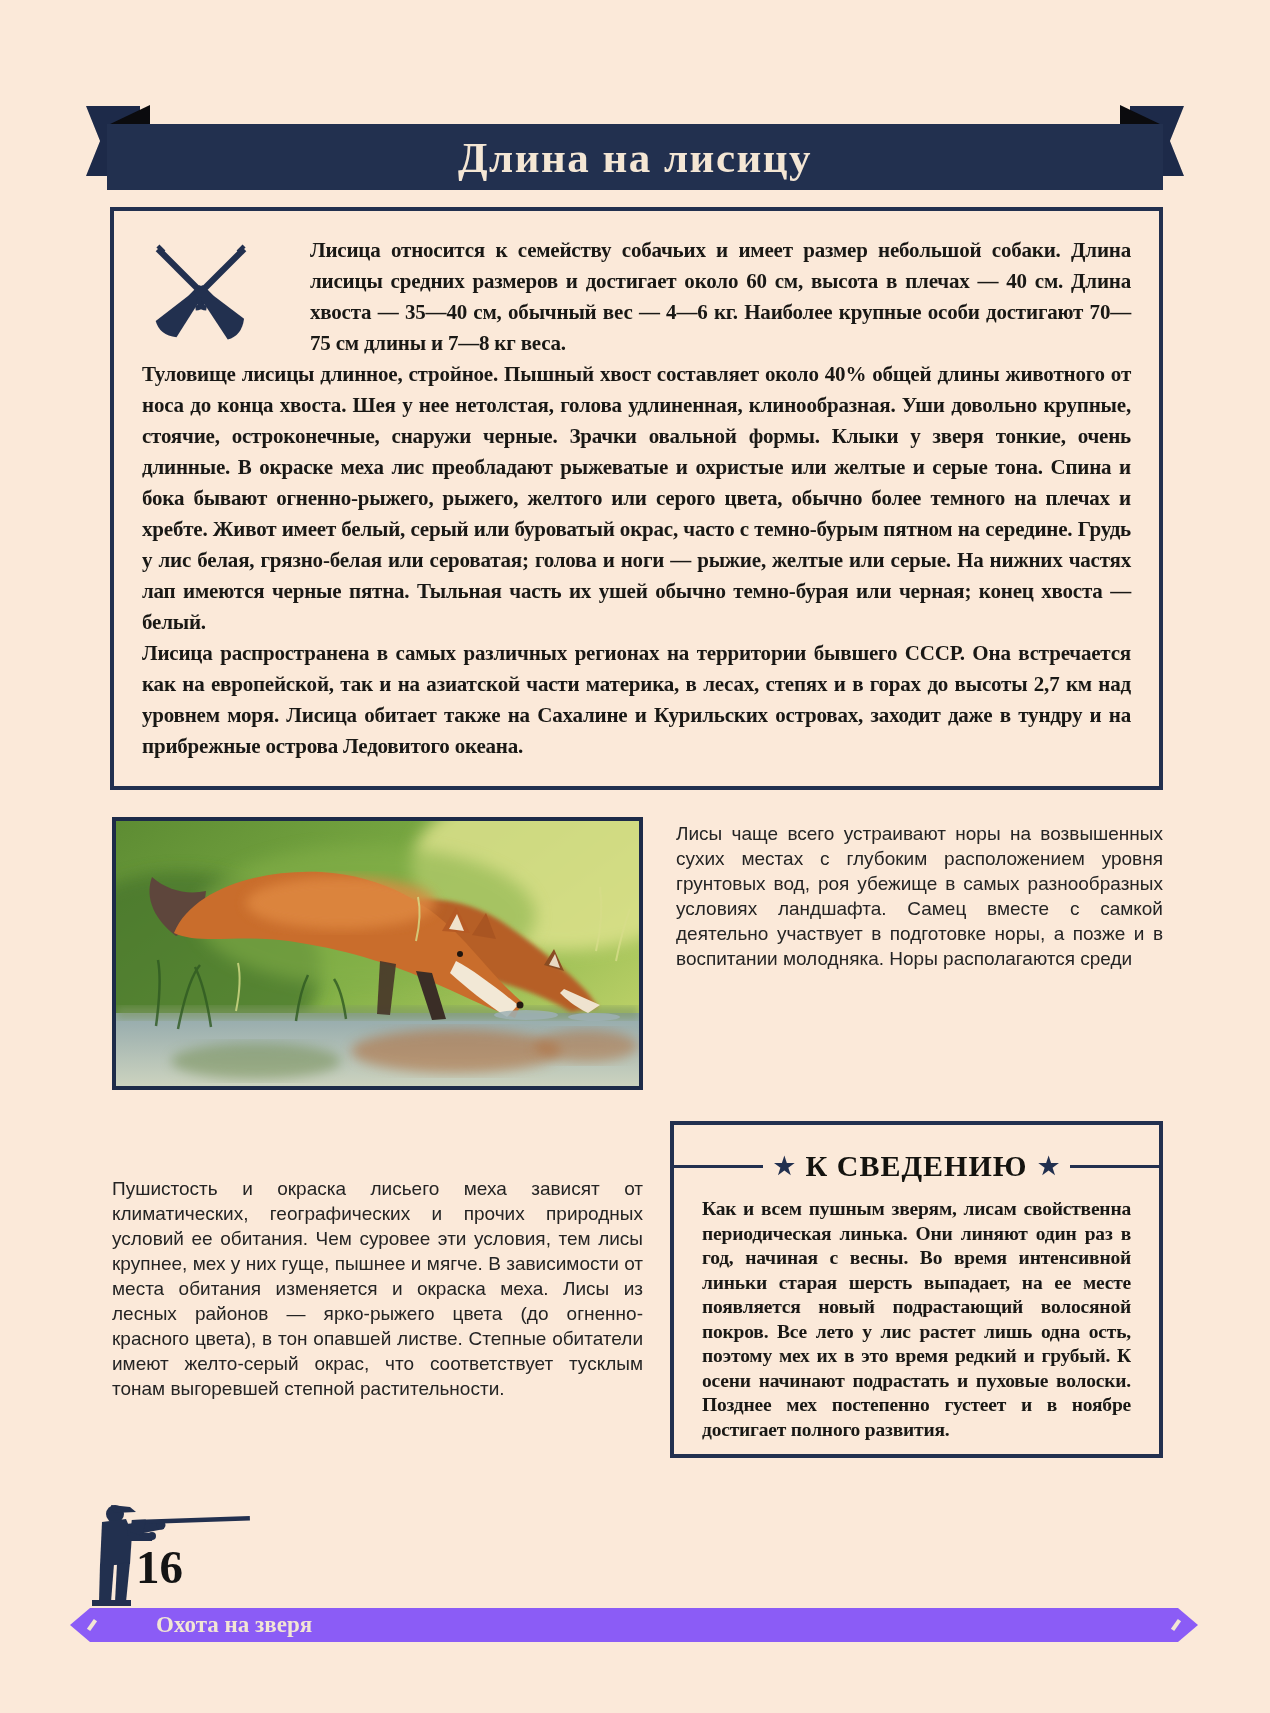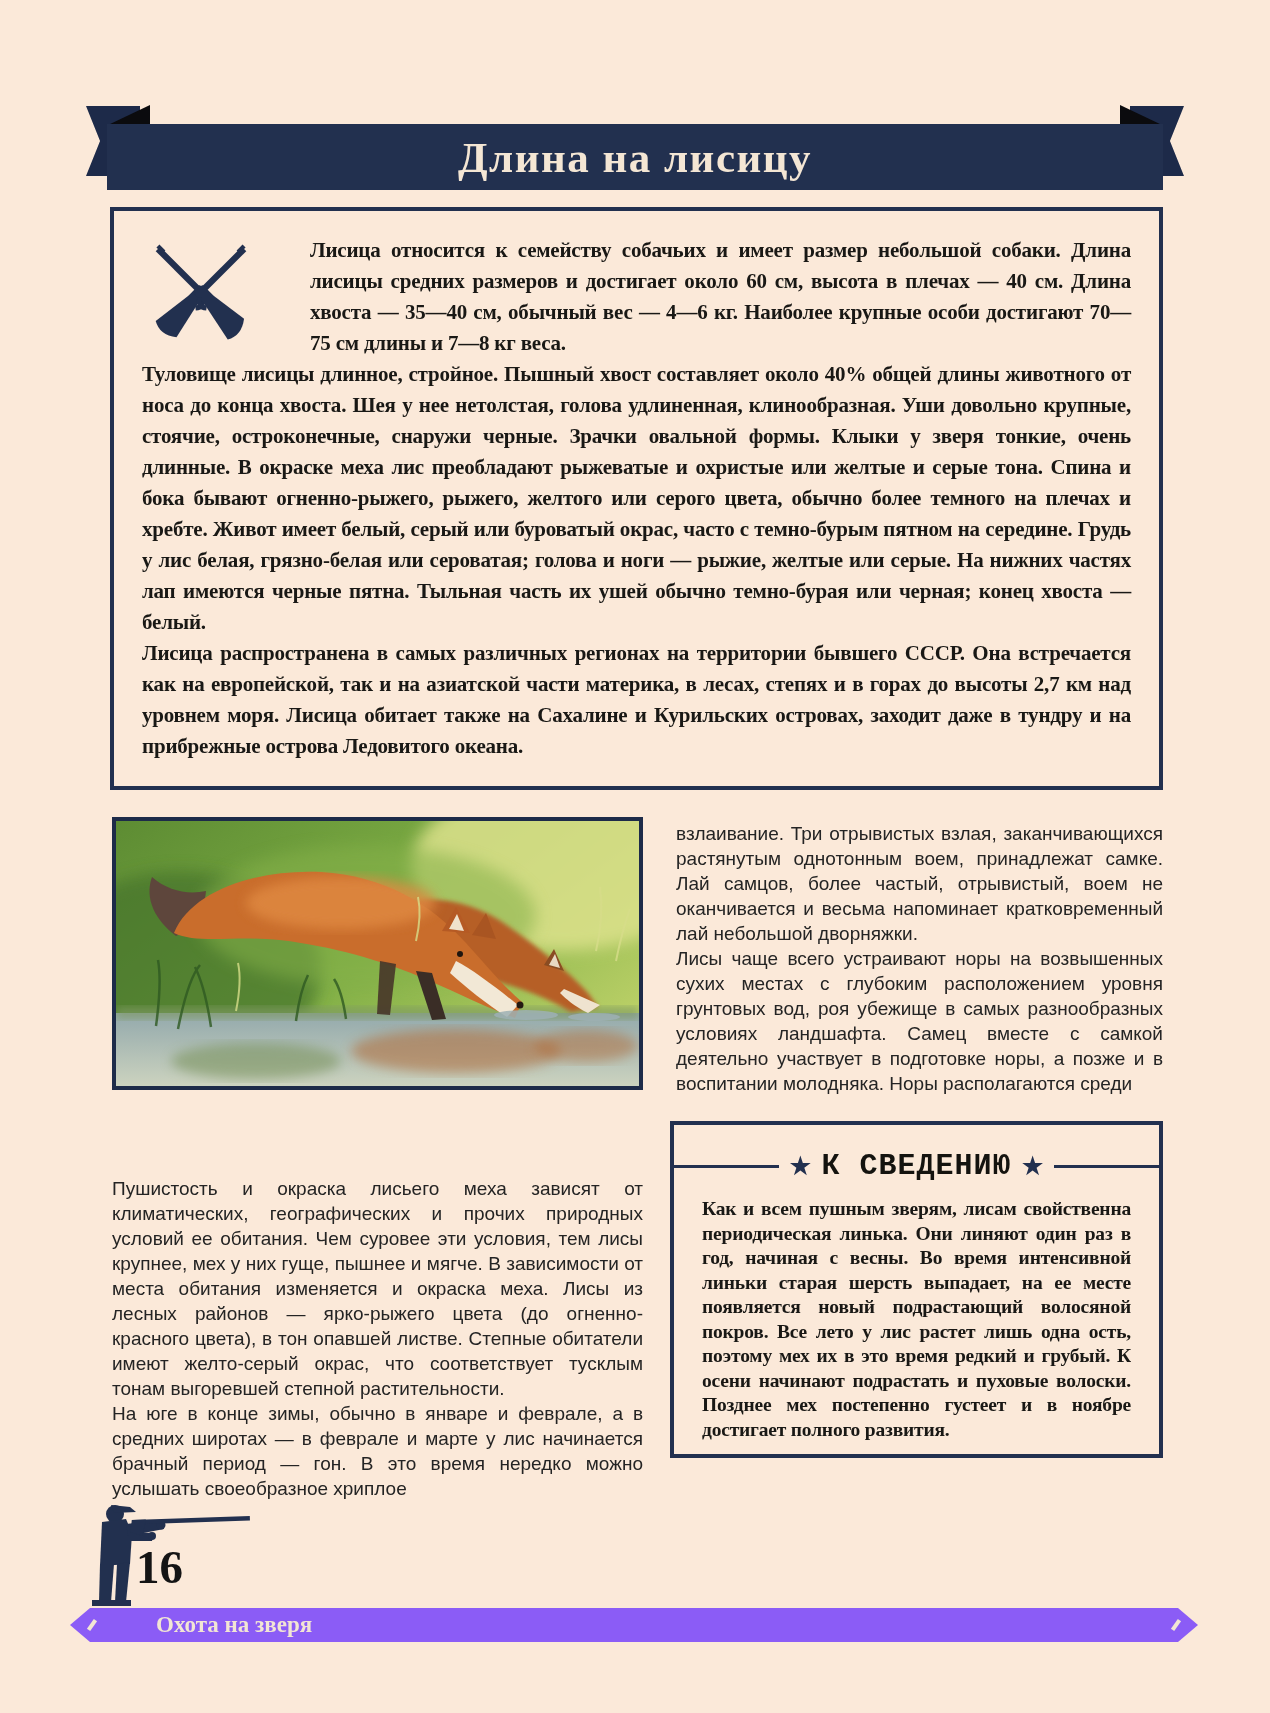--- a/index.html
+++ b/index.html
@@ -55,21 +55,21 @@
     position:absolute;left:670px;top:1121px;width:493px;height:337px;
     border:4px solid #22304f;box-sizing:border-box;padding:16px 24px 0 24px;
   }
   .info-title-row{
     display:flex;align-items:center;gap:9px;margin:8px -24px 14px -24px;
   }
   .info-title-row .rule{flex:1;height:3px;background:#22304f;}
   .info-title-row .star{color:#22304f;font-size:27px;line-height:27px;}
   .info-title-row .info-title{
     color:#14130f;font-size:30px;font-weight:700;letter-spacing:1px;
-    font-family:Liberation Mono, monospace;white-space:nowrap;text-align:right;
+    font-family:Liberation Serif, serif;white-space:nowrap;text-align:right;
   }
   .info-box .body{
     margin:4px;text-align:justify;color:#191815;
     font-size:19.5px;line-height:24.5px;font-weight:700;letter-spacing:-0.2px;
     font-family:"Liberation Serif", serif;
   }
   
   .hunter{position:absolute;left:84px;top:1500px;width:175px;height:110px;z-index:3;}
   .page-num{
     position:absolute;left:136px;top:1540px;color:#141414;
@@ -192,27 +192,25 @@
     <g stroke="#d7dd8a" stroke-width="2" fill="none" opacity="0.8">
       <path d="M480,130 q8,-34 4,-64"></path>
         <path d="M500,140 q6,-30 14,-52"></path>
       <path d="M120,190 q6,-30 2,-48"></path>
         <path d="M300,120 q6,-26 2,-44"></path>
     </g>
   </svg>
 </div>
 
 <div class="col col-right">
-  <p>взлаивание. Три отрывистых взлая, заканчивающихся растянутым однотонным воем, принадлежат самке. Лай самцов, более частый, отрывистый, воем не оканчивается и весьма напоминает кратковременный лай небольшой дворняжки.</p>
   <p>Лисы чаще всего устраивают норы на возвышенных сухих местах с глубоким расположением уровня грунтовых вод, роя убежище в самых разнообразных условиях ландшафта. Самец вместе с самкой деятельно участвует в подготовке норы, а позже и в воспитании молодняка. Норы располагаются среди</p>
 </div>
 
 <div class="col col-left">
   <p>Пушистость и окраска лисьего меха зависят от климатических, географических и прочих природных условий ее обитания. Чем суровее эти условия, тем лисы крупнее, мех у них гуще, пышнее и мягче. В зависимости от места обитания изменяется и окраска меха. Лисы из лесных районов — ярко-рыжего цвета (до огненно-красного цвета), в тон опавшей листве. Степные обитатели имеют желто-серый окрас, что соответствует тусклым тонам выгоревшей степной растительности.</p>
-  <p>На юге в конце зимы, обычно в январе и феврале, а в средних широтах — в феврале и марте у лис начинается брачный период — гон. В это время нередко можно услышать своеобразное хриплое</p>
 </div>
 
 <div class="info-box">
   <div class="info-title-row">
     <span class="rule"></span>
     <span class="star">★</span>
     <span class="info-title">К СВЕДЕНИЮ</span>
     <span class="star">★</span>
     <span class="rule"></span>
   </div>

